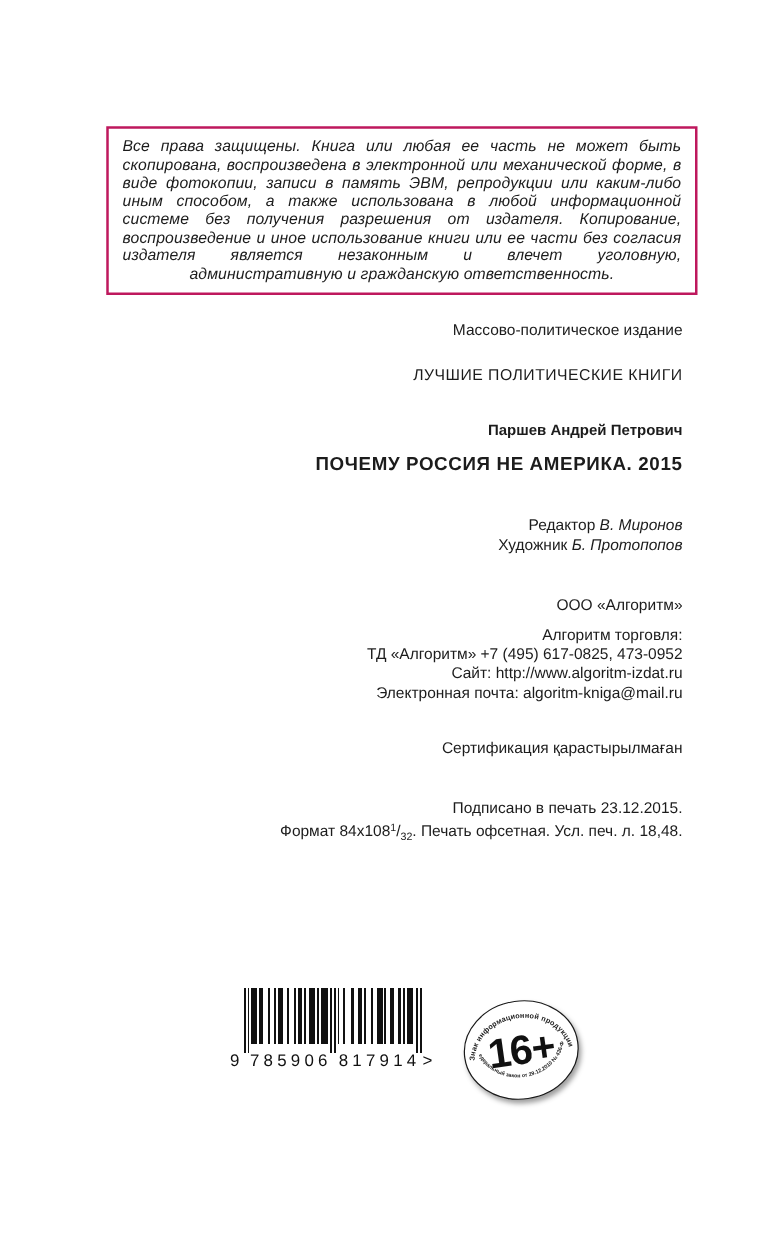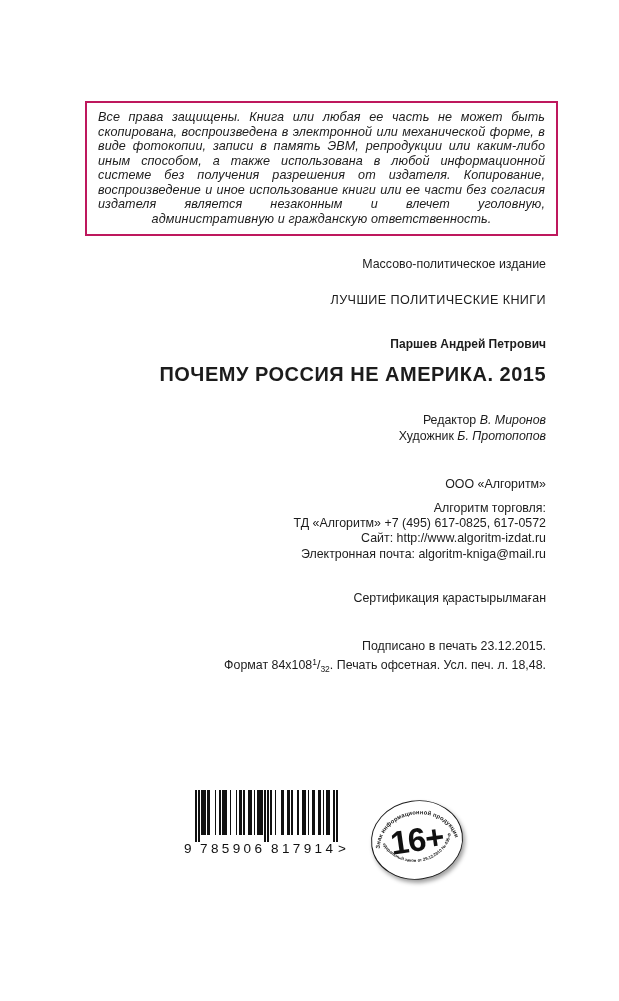--- a/index.html
+++ b/index.html
@@ -28,21 +28,21 @@
     text-align:justify;
     text-align-last:center;
     letter-spacing:.1px;
   }
   .content{position:absolute;left:96px;top:0;width:450px;}
   .abs{position:absolute;left:0;width:100%;text-align:right;margin:0;}
   .line{font-size:12.4px;line-height:15px;}
   .series-type{top:257px;}
   .series-name{top:269px;font-size:12.6px;letter-spacing:.4px;margin-top:24px;}
   .author{top:337px;font-weight:bold;font-size:12px;}
-  .title{top:363px;font-weight:bold;font-size:20px;letter-spacing:.5px;}
+  .title{top:363px;font-weight:bold;font-size:15px;letter-spacing:.5px;}
   .credits{top:412px;line-height:16px;}
   .credits .name{font-style:italic;}
   .publisher-name{top:477px;}
   .sales{top:501px;line-height:15.2px;}
   .kazakh{top:590px;line-height:16px;}
   .printinfo{top:639px;line-height:15.5px;}
   .printinfo sup{font-size:8.5px;vertical-align:4px;}
   .printinfo sub{font-size:8.5px;vertical-align:-3px;}
   .gap{display:inline-block;width:52px;}
   
@@ -76,21 +76,21 @@
 
     <div class="abs line credits">
       <div><span>Редактор</span> <span class="name">В. Миронов</span></div>
       <div><span>Художник</span> <span class="name">Б. Протопопов</span></div>
     </div>
 
     <p class="abs line publisher-name">ООО «Алгоритм»</p>
 
     <div class="abs line sales">
       <div>Алгоритм торговля:</div>
-      <div>ТД «Алгоритм» +7 (495) 617-0825, 617-0572</div>
+      <div>ТД «Алгоритм» +7 (495) 617-0825, 473-0952</div>
       <div>Сайт: http://www.algoritm-izdat.ru</div>
       <div>Электронная почта: algoritm-kniga@mail.ru</div>
     </div>
 
     <div class="abs line kazakh">
       <div>Сертификация қарастырылмаған</div>
     </div>
 
     <div class="abs line printinfo">
       <div>Подписано в печать 23.12.2015.</div>

